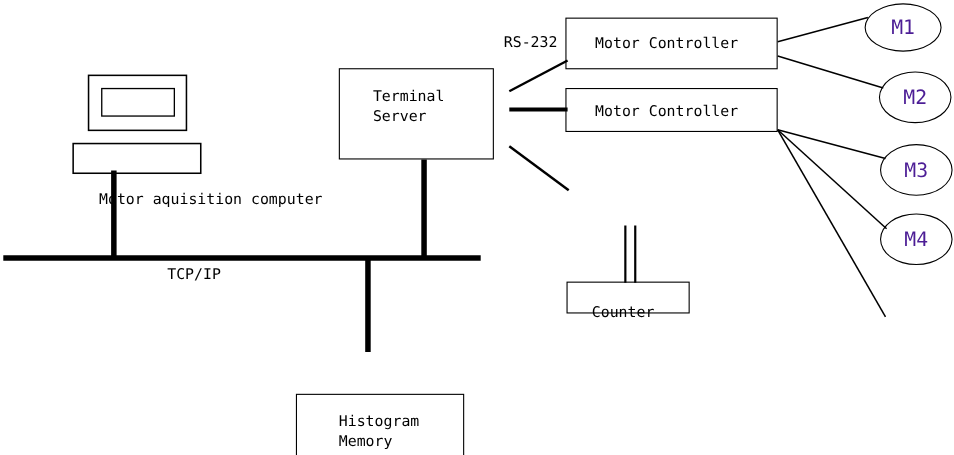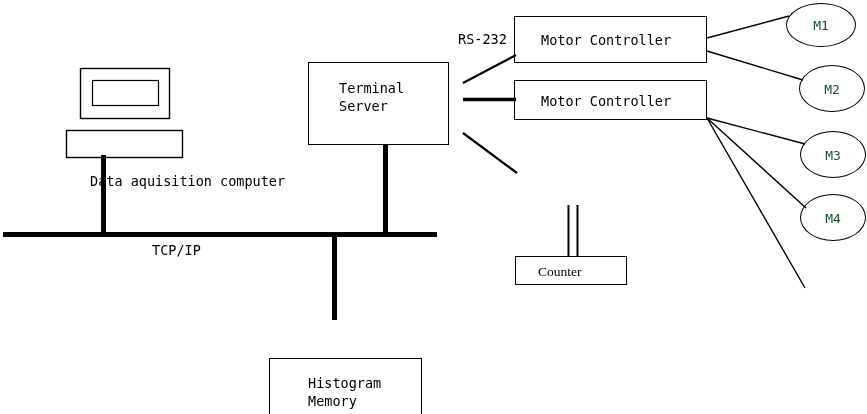--- a/index.html
+++ b/index.html
@@ -53,22 +53,22 @@
     border-radius: 50%;
     background: transparent;
   }
   .ellipse-label {
     position: absolute;
     width: 100%;
     top: 50%;
     transform: translateY(-50%);
     text-align: center;
     font-family: "DejaVu Sans Mono", "Liberation Mono", monospace;
-    font-size: 13px;
-    color: #14532d;
+    font-size: 18px;
+    color: #4c1d95;
   }
 </style>
 </head>
 <body>
 
 <div id="diagram-root">
 
   <svg id="wires" viewBox="0 0 867 414" xmlns="http://www.w3.org/2000/svg">
 
     <line x1="3" y1="234.5" x2="437" y2="234.5" stroke="#000000" stroke-width="5"></line>
@@ -108,21 +108,21 @@
   <div class="node" style="left:514px; top:16px; width:193px; height:47px;">
     <div class="node-label" style="left:14px; top:14px;">Motor Controller</div>
   </div>
 
   <div class="node" style="left:514px; top:80px; width:193px; height:40px;">
     <div class="node-label" style="left:14px; top:11px;">Motor Controller</div>
   </div>
 
 
   <div class="node" style="left:515px; top:256px; width:112px; height:29px;">
-    <div class="node-label" style="left:10px; top:6px;font-family:Liberation Serif, serif;">Counter</div>
+    <div class="node-label" style="left:10px; top:18px;">Counter</div>
   </div>
 
   <div class="node" style="left:269px; top:320px; width:153px; height:93px;margin-top:38px;">
     <div class="node-label" style="left:26px; top:15px;">Histogram
 Memory</div>
   </div>
 
   <div class="ellipse" style="left:786px; top:3px; width:70px; height:44px;">
     <div class="ellipse-label">M1</div>
   </div>
@@ -131,17 +131,17 @@
   </div>
   <div class="ellipse" style="left:800px; top:131px; width:66px; height:47px;">
     <div class="ellipse-label">M3</div>
   </div>
   <div class="ellipse" style="left:800px; top:194px; width:66px; height:47px;">
     <div class="ellipse-label">M4</div>
   </div>
 
   <div class="free-label" style="left:434px; top:30px;">RS-232</div>
 
-  <div class="free-label" style="left:66px; top:172px;">Data aquisition computer</div>
+  <div class="free-label" style="left:66px; top:172px;">Motor aquisition computer</div>
 
   <div class="free-label" style="left:128px; top:241px;">TCP/IP</div>
 
 </div>
 
 </body></html>

